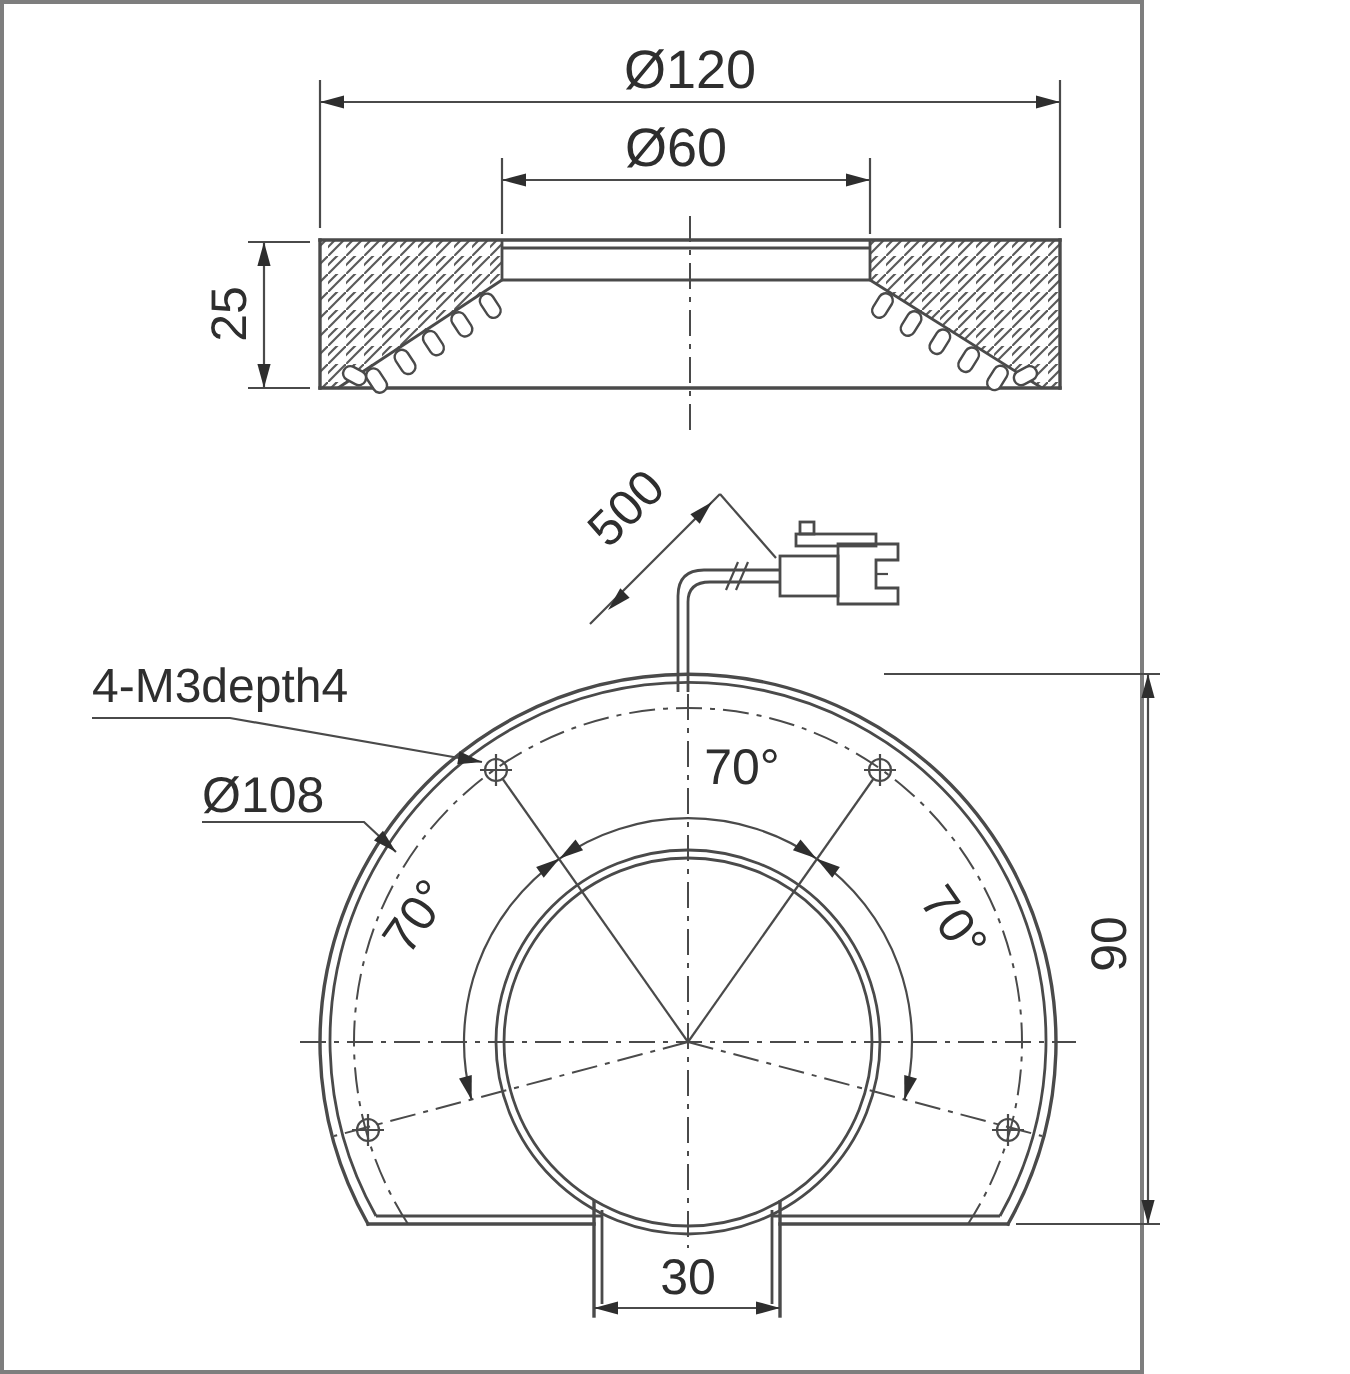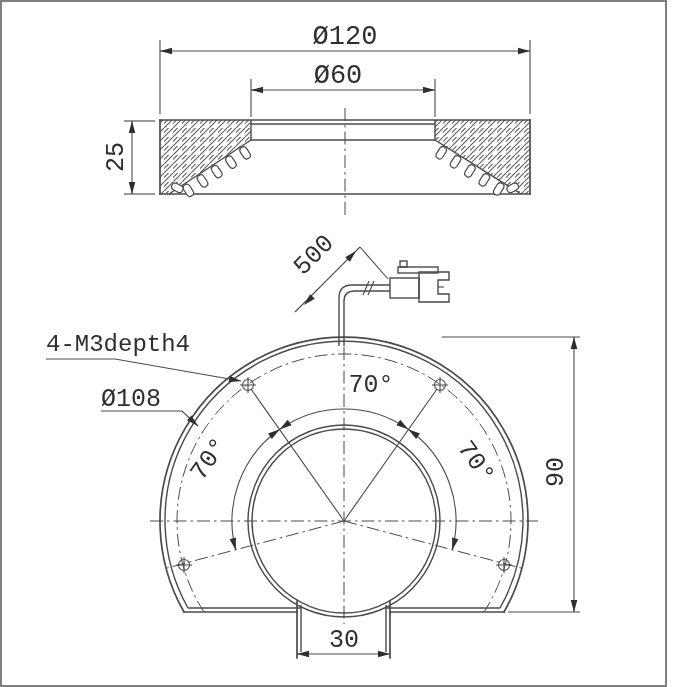--- a/index.html
+++ b/index.html
@@ -1,22 +1,22 @@
 <!DOCTYPE html>
 <html><head>
 <meta charset="utf-8">
 <style>
   html,body{margin:0;padding:0;background:#fff;}
   .frame{
     position:relative;
-    width:667px;height:687px;
+    width:572px;height:687px;
     box-sizing:border-box;
     border:2px solid #7e7e7e;
     background:#ffffff;
-    font-family:Liberation Mono, monospace;
+    font-family:Liberation Sans, sans-serif;
   }
   svg{display:block;}
   .obj{stroke:#4a4a4a;stroke-width:1.7;fill:none;stroke-linecap:square;}
   .med{stroke:#4a4a4a;stroke-width:1.4;fill:none;}
   .dim{stroke:#4a4a4a;stroke-width:1.1;fill:none;}
   .cl{stroke:#4a4a4a;stroke-width:1;fill:none;stroke-dasharray:13 4 2.5 4;}
   .led{stroke:#4a4a4a;stroke-width:1.2;fill:#ffffff;}
   .arr{fill:#2e2e2e;stroke:none;}
   text{fill:#2e2e2e;}
   .t27{font-size:27px;}

